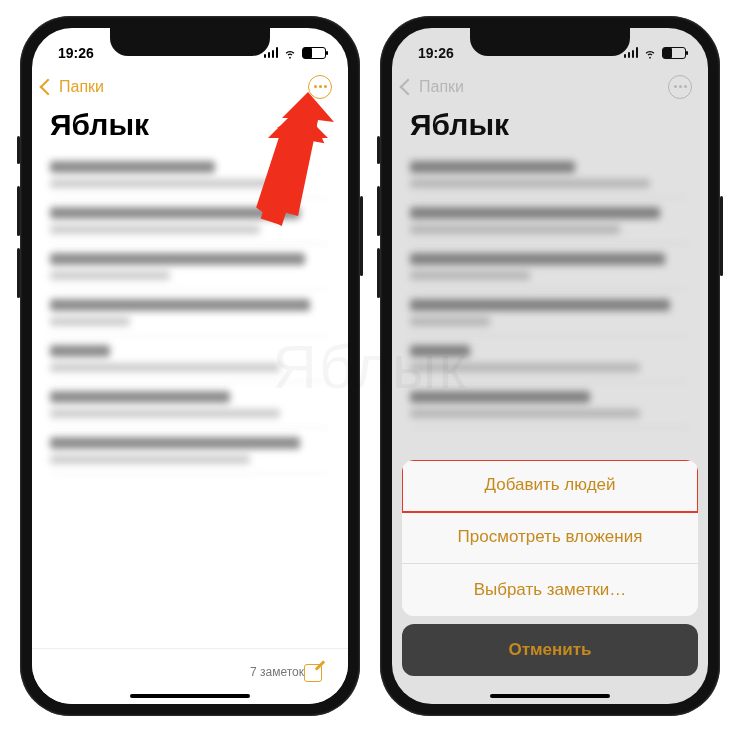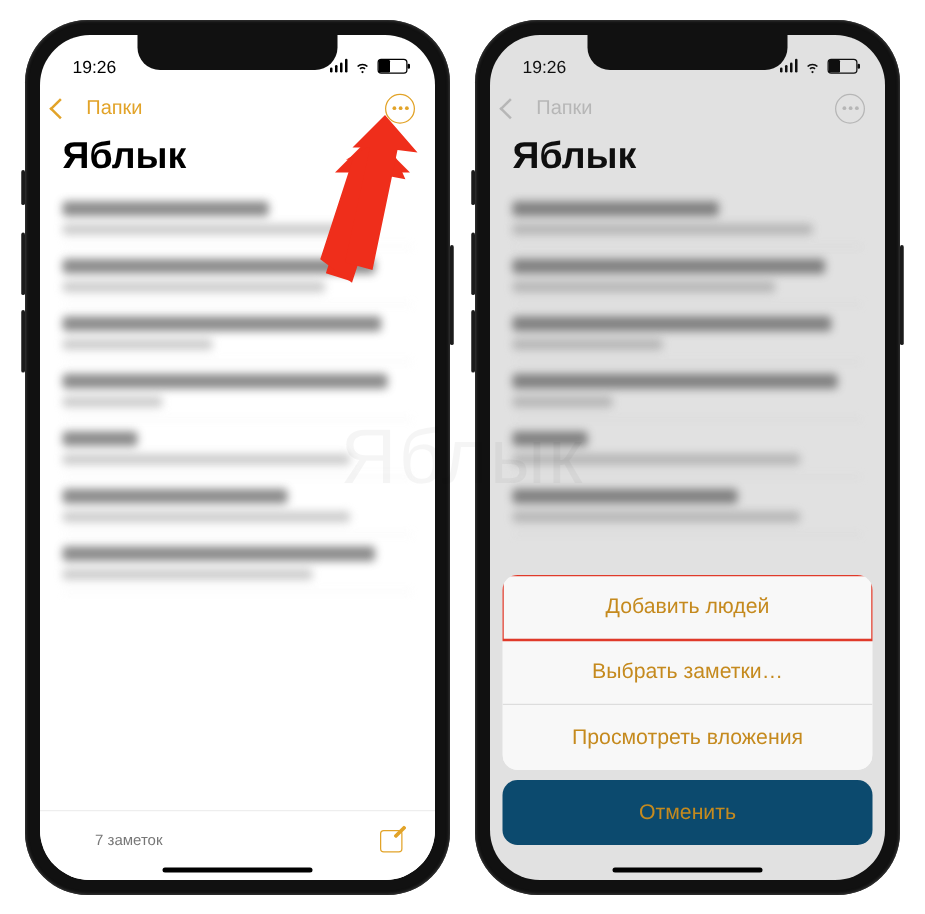--- a/index.html
+++ b/index.html
@@ -53,21 +53,21 @@
     border-bottom-right-radius: 18px;
     z-index: 50;
   }
   .status-bar {
     height: 40px;
     display: flex;
     justify-content: space-between;
     align-items: center;
     padding: 10px 22px 0 26px;
     font-size: 14px;
-    font-weight: 400;
+    font-weight: 700;
     color: #000;
     gap: 40px;
   }
   .status-right { display: flex; align-items: center; gap: 5px; }
   .bars {
     display: flex; align-items: flex-end; gap: 1.5px; height: 11px;
   }
   .bars span { width: 2.5px; background: #000; border-radius: 1px; }
   .bars span:nth-child(1){height:4px}.bars span:nth-child(2){height:6px}
   .bars span:nth-child(3){height:8px}.bars span:nth-child(4){height:11px}
@@ -83,21 +83,21 @@
     width: 2px; height: 4px; background: #000; border-radius: 1px;
   }
   .battery .fill { height: 100%; width: 40%; background: #000; border-radius: 1px; }
   .nav {
     display: flex; align-items: center; justify-content: space-between;
     padding: 6px 16px 4px 10px;
     height: 36px;
   }
   .back {
     display: flex; align-items: center; color: #e2a328;
-    font-size: 16px; gap: 11px;
+    font-size: 16px; gap: 1px;
   }
   .chev-left {
     width: 12px; height: 12px; border-left: 2px solid #e2a328;
     border-bottom: 2px solid #e2a328; transform: rotate(45deg);
     margin-right: 4px;
   }
   .more {
     width: 24px; height: 24px; border: 1.5px solid #e2a328;
     border-radius: 50%; display: flex; align-items: center;
     justify-content: center; gap: 2px;
@@ -125,21 +125,21 @@
   .note .line2 {
     height: 9px; background: #b8b8b8; border-radius: 3px;
   }
   .footer {
     position: absolute; bottom: 0; left: 0; right: 0;
     height: 56px; display: flex; align-items: center;
     justify-content: space-between; padding: 0 24px 8px 24px;
     border-top: 1px solid #eee;
     background: #fff;
   }
-  .footer .count { flex: 1; text-align: left; font-size: 12px; color: #777; }
+  .footer .count { flex: 1; text-align: right; font-size: 12px; color: #777; }
   .compose {
     width: 20px; height: 20px; position: relative;
   }
   .compose::before {
     content: ""; position: absolute; width: 16px; height: 16px;
     border: 1.5px solid #e2a328; border-radius: 3px;
     left: 0; bottom: 0;
   }
   .compose::after {
     content: ""; position: absolute; width: 12px; height: 3px;
@@ -165,23 +165,23 @@
   }
   .sheet-item {
     height: 52px; display: flex; align-items: center;
     justify-content: center; font-size: 17px;
     color: #c58a1e;
     border-bottom: 0.5px solid #ddd;
     background: rgba(248,248,248,0.96);
   }
   .sheet-item:last-child { border-bottom: none; }
   .sheet-cancel {
-    background: #0c4a6e; border-radius: 12px; height: 52px;
+    background: #404040; border-radius: 12px; height: 52px;
     display: flex; align-items: center; justify-content: center;
-    font-size: 17px; font-weight: 400; color: #c58a1e;
+    font-size: 17px; font-weight: 700; color: #c58a1e;
   }
   .highlight {
     outline: 2px solid #e03a2a;
     outline-offset: -1px;
   }
   .watermark {
     position: absolute; top: 50%; left: 50%;
     transform: translate(-50%, -50%);
     font-size: 62px; color: rgba(0,0,0,0.04);
     font-weight: 400; pointer-events: none; letter-spacing: 2px;
@@ -341,20 +341,20 @@
         </div>
       <div class="note">
           <div class="line1" style="width:180px"></div>
           <div class="line2" style="width:230px"></div>
         </div>
     </div>
     <div class="dim-overlay"></div>
     <div class="sheet">
       <div class="sheet-group">
         <div class="sheet-item highlight">Добавить людей</div>
+        <div class="sheet-item">Просмотреть вложения</div>
         <div class="sheet-item">Выбрать заметки…</div>
-        <div class="sheet-item">Просмотреть вложения</div>
       </div>
       <div class="sheet-cancel">Отменить</div>
     </div>
     <div class="home-ind"></div>
   </div>
 </div>
 
 </body></html>

